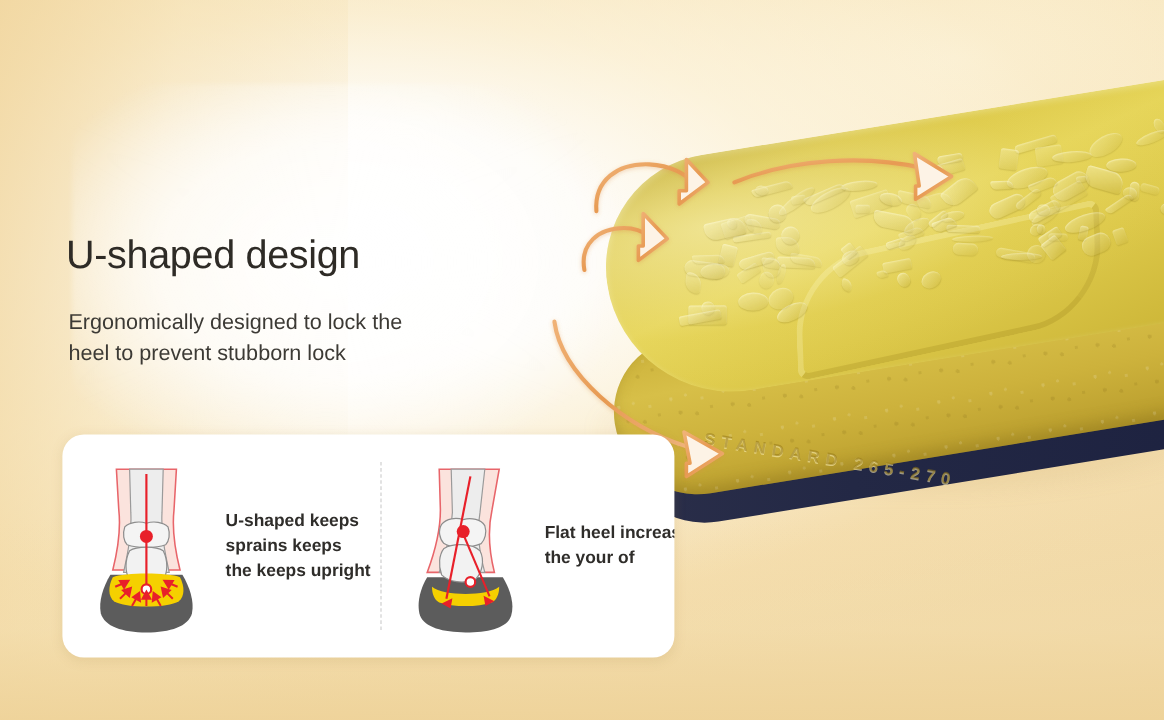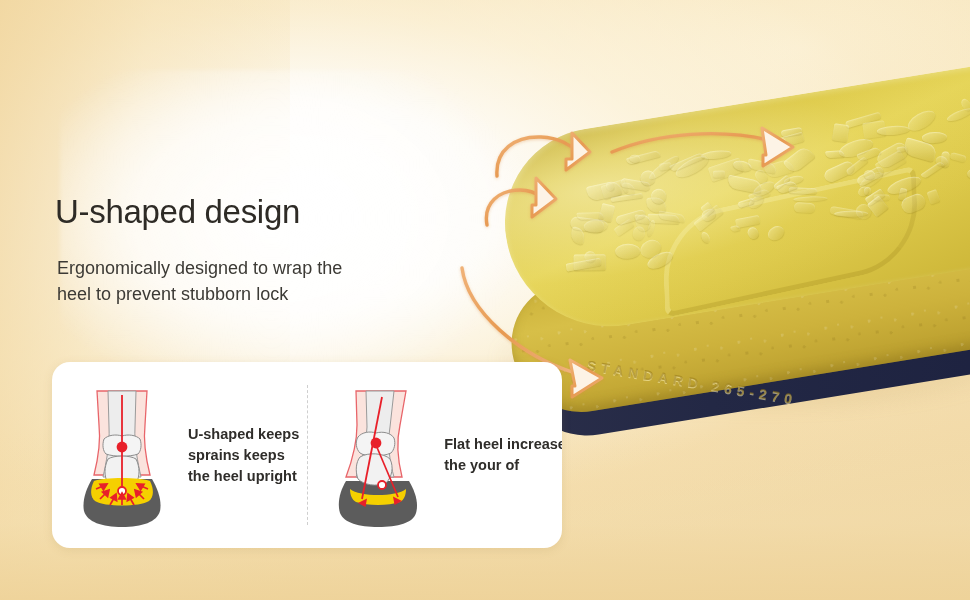--- a/index.html
+++ b/index.html
@@ -390,21 +390,21 @@
       <path d="M462,268 C468,312 520,355 572,372" fill="none" stroke="url(#agrad)" stroke-width="3.4" stroke-linecap="round"></path>
       <path d="M570,360 L602,378 L572,397 L572,386 L575,386 Z" fill="#fdf3e6" stroke="url(#agrad)" stroke-width="3" stroke-linejoin="round"></path>
     </g>
   </svg>
 
   <div class="headline">
     <span class="hl-line">U-shaped design</span>
   </div>
 
   <div class="subtext">
-    <span class="sub-line">Ergonomically designed to wrap the</span>
+    <span class="sub-line">Ergonomically designed to lock the</span>
     <span class="sub-line">heel to prevent stubborn lock</span>
   </div>
 
   <div class="card">
     <div class="card-inner">
 
       <div class="card-half">
         <svg class="diagram" viewBox="0 0 104 148">
 
           <path d="M22,98 C16,108 12,120 14,130 C17,141 32,146 52,146 C72,146 87,141 90,130 C92,120 88,108 82,98 Z" fill="#5c5c5c"></path>
@@ -438,21 +438,21 @@
               <path d="M65,109 l1.4,6.6 l5,-4.6 Z"></path>
             <line x1="26" y1="108" x2="33" y2="105"></line>
               <path d="M37,103 l-3.6,5.8 l-3.4,-5.6 Z"></path>
             <line x1="78" y1="108" x2="71" y2="105"></line>
               <path d="M67,103 l3.6,5.8 l3.4,-5.6 Z"></path>
           </g>
         </svg>
         <div class="card-text">
           <span class="ct-line">U-shaped keeps</span>
           <span class="ct-line">sprains keeps</span>
-          <span class="ct-line">the heel upright</span>
+          <span class="ct-line">the keeps upright</span>
         </div>
       </div>
 
       <div class="card-divider"></div>
 
       <div class="card-half">
         <svg class="diagram" viewBox="0 0 104 148">
 
           <path d="M20,100 C14,110 11,122 14,132 C18,142 33,146 52,146 C72,146 87,142 90,132 C93,122 89,110 83,100 Z" fill="#5c5c5c"></path>
 

